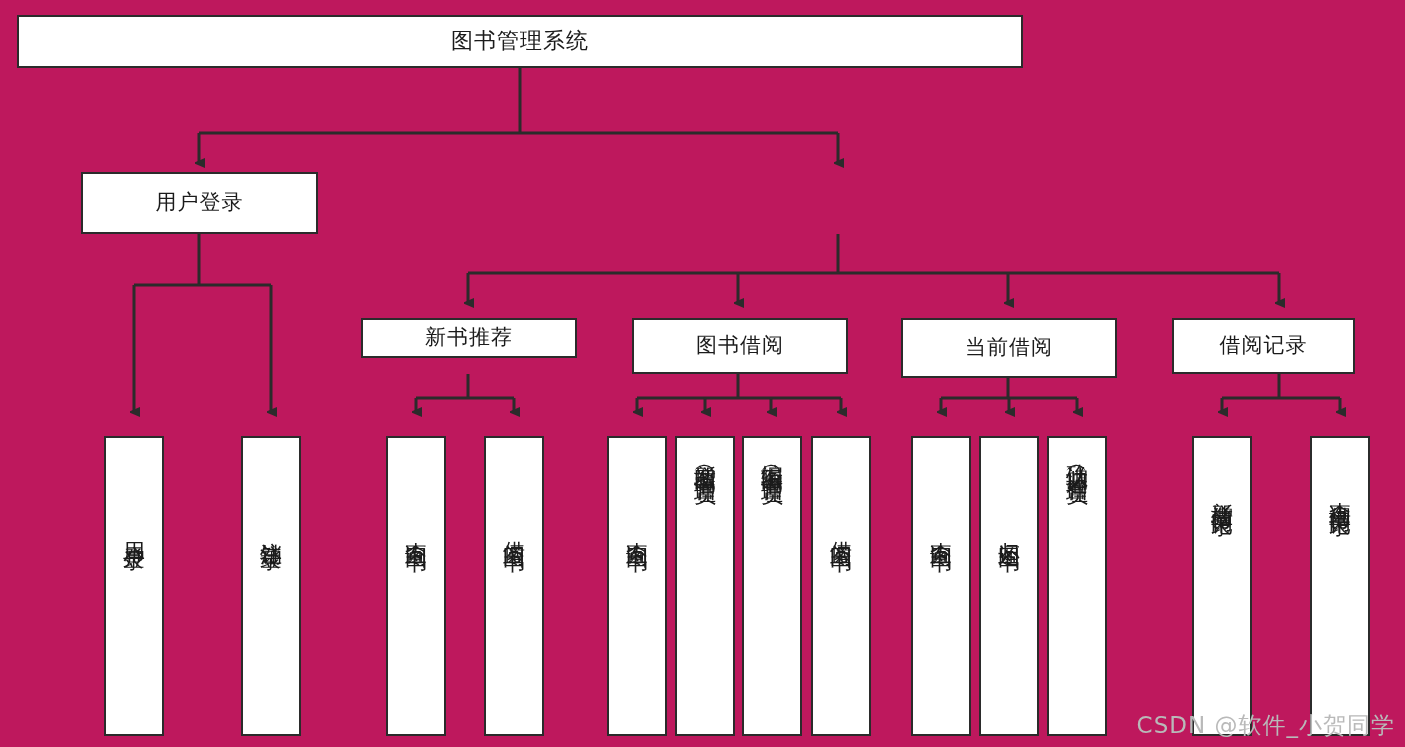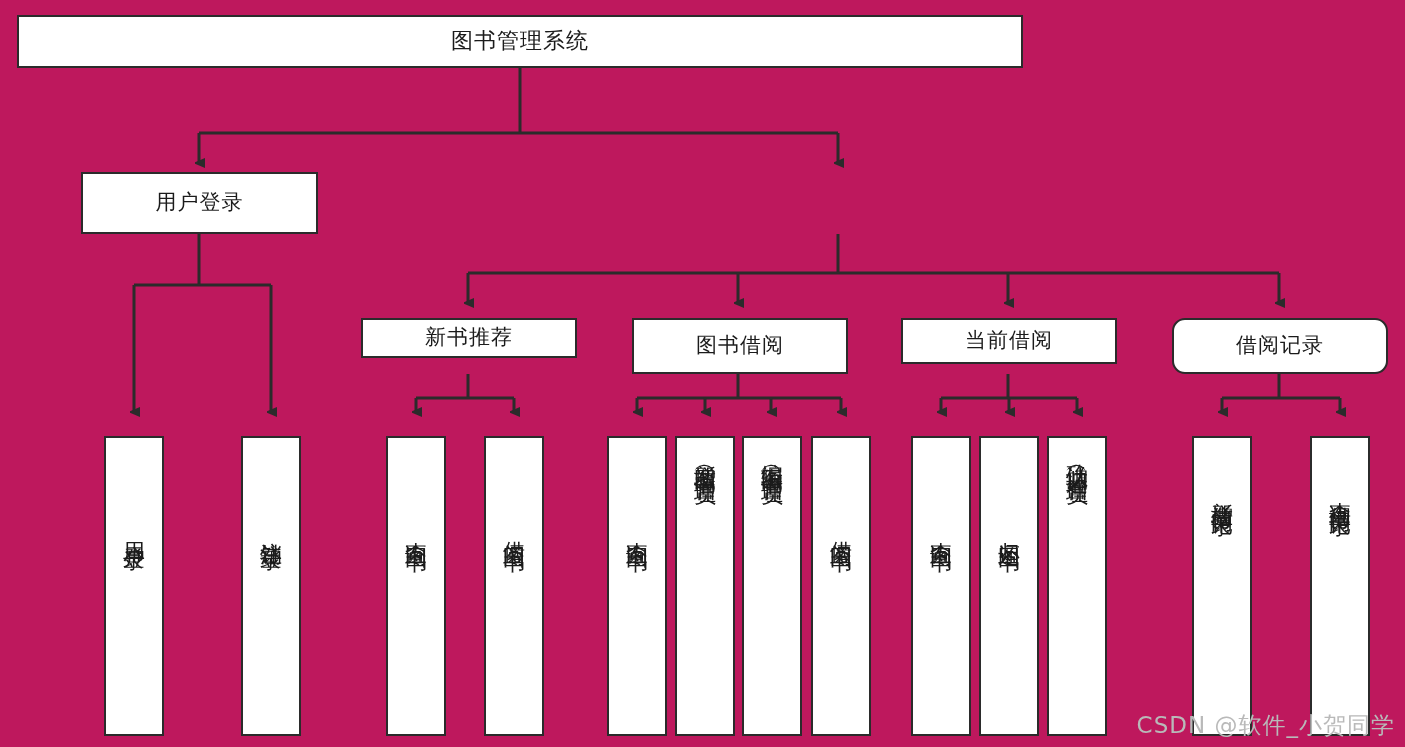--- a/index.html
+++ b/index.html
@@ -137,25 +137,25 @@
 
 
   <div class="node horiz" style="left:361px; top:318px; width:216px; height:40px;">
     <span>新书推荐</span>
   </div>
 
   <div class="node horiz" style="left:632px; top:318px; width:216px; height:56px;">
     <span>图书借阅</span>
   </div>
 
-  <div class="node horiz" style="left:901px; top:318px; width:216px; height:46px;">
+  <div class="node horiz" style="left:901px; top:318px; width:216px; height:60px;">
     <span>当前借阅</span>
   </div>
 
-  <div class="node horiz" style="left:1172px; top:318px; width:216px; height:56px;border-radius:13px;">
+  <div class="node horiz" style="left:1172px; top:318px; width:183px; height:56px;">
     <span>借阅记录</span>
   </div>
 
   <div class="node leaf" style="left:104px; top:436px; width:60px; height:300px;">
     <span class="vtext" style="margin-top:86px;">用户登录</span>
   </div>
 
   <div class="node leaf" style="left:241px; top:436px; width:60px; height:300px;">
     <span class="vtext" style="margin-top:86px;">注销登录</span>
   </div>

